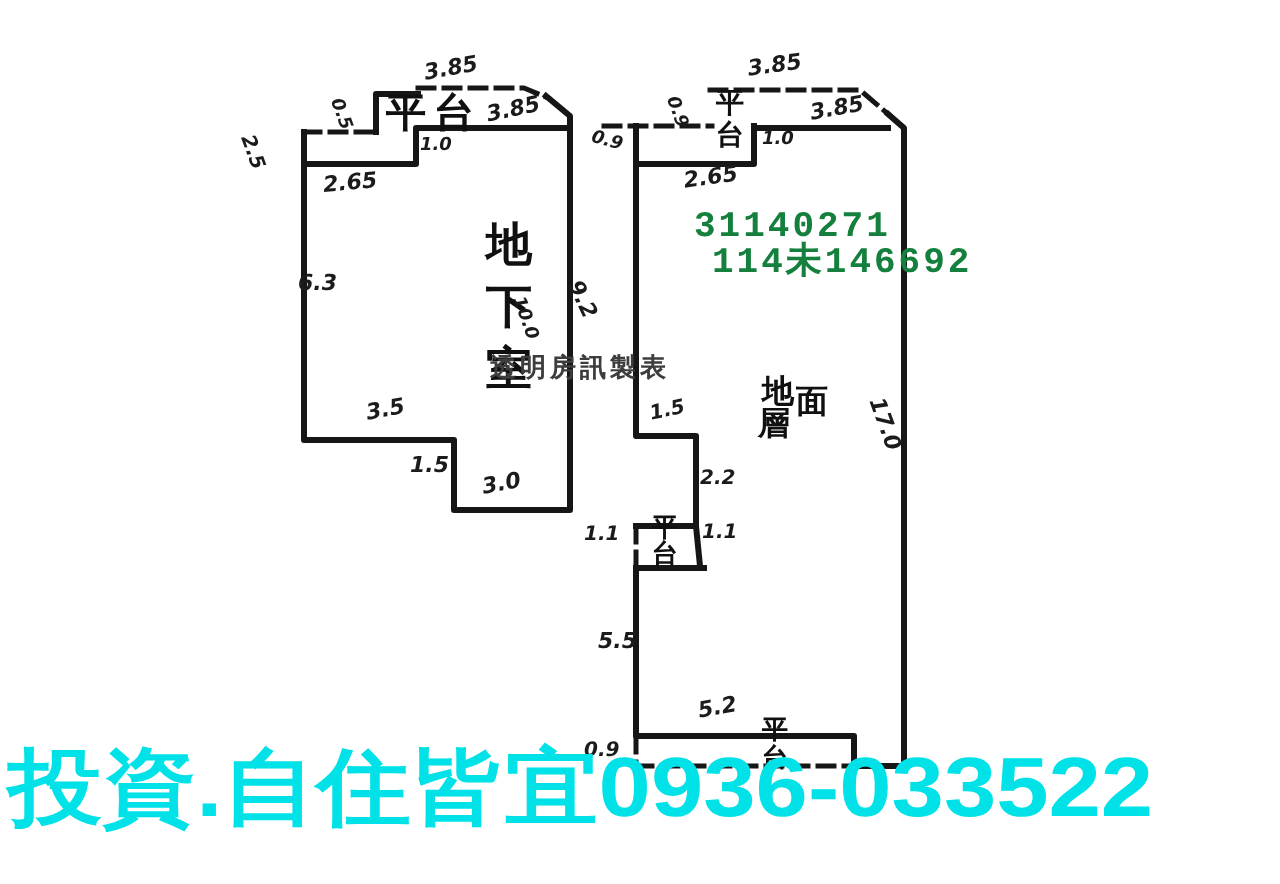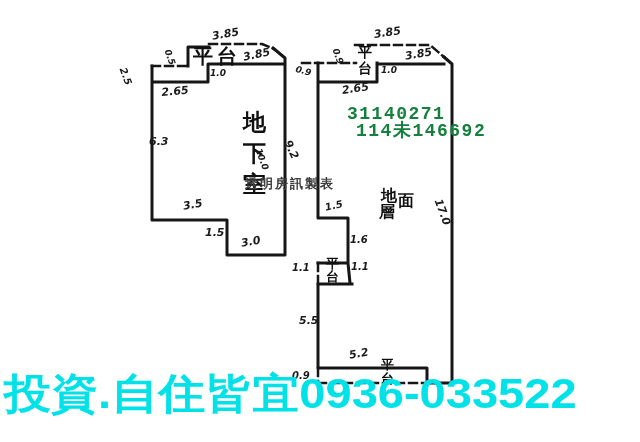--- a/index.html
+++ b/index.html
@@ -92,21 +92,21 @@
       <div class="anno dim" style="left: 340px; top: 47px; font-size: 9px; transform: rotate(70deg);">0.9</div>
       <div class="anno dim" style="left: 404px; top: 50px; transform: rotate(-10deg);">3.85</div>
       <div class="anno dim" style="left: 297px; top: 64px; font-size: 9px; transform: rotate(15deg);">0.9</div>
       <div class="anno dim" style="left: 381px; top: 65px; font-size: 9px;">1.0</div>
       <div class="anno dim" style="left: 341px; top: 84px; transform: rotate(-8deg);">2.65</div>
       <div class="anno stamp" style="left: 347px; top: 104px;">31140271</div>
       <div class="anno stamp" style="left: 356px; top: 118px;">114未146692</div>
       <div class="anno dim" style="left: 293px; top: 138px; transform: rotate(65deg);">9.2</div>
       <div class="anno room" style="left: 381px; top: 186px; font-size: 16px;"><span style="position: absolute; left: 0px; top: 0px;">地</span><span style="position: absolute; left: 17px; top: 5px;">面</span><span style="position: absolute; left: -2px; top: 16px;">層</span></div>
       <div class="anno dim" style="left: 324px; top: 202px; font-size: 10px; transform: rotate(-12deg);">1.5</div>
-      <div class="anno dim" style="left: 350px; top: 234px; font-size: 10px;">1.6</div>
+      <div class="anno dim" style="left: 350px; top: 234px; font-size: 10px;">2.2</div>
       <div class="anno dim" style="left: 292px; top: 262px; font-size: 10px;">1.1</div>
       <div class="anno room" style="left: 326px; top: 257px; font-size: 13px; line-height: 13px; text-align: center;">平
 台</div>
       <div class="anno dim" style="left: 351px; top: 261px; font-size: 10px;">1.1</div>
       <div class="anno dim" style="left: 299px; top: 314px;">5.5</div>
       <div class="anno dim" style="left: 348px; top: 349px; transform: rotate(-10deg);">5.2</div>
       <div class="anno room" style="left: 381px; top: 358px; font-size: 13px; line-height: 14px; text-align: center;">平
 台</div>
       <div class="anno dim" style="left: 292px; top: 370px; font-size: 10px;">0.9</div>
       <div class="anno dim" style="left: 444px; top: 197px; transform: rotate(70deg);">17.0</div>

